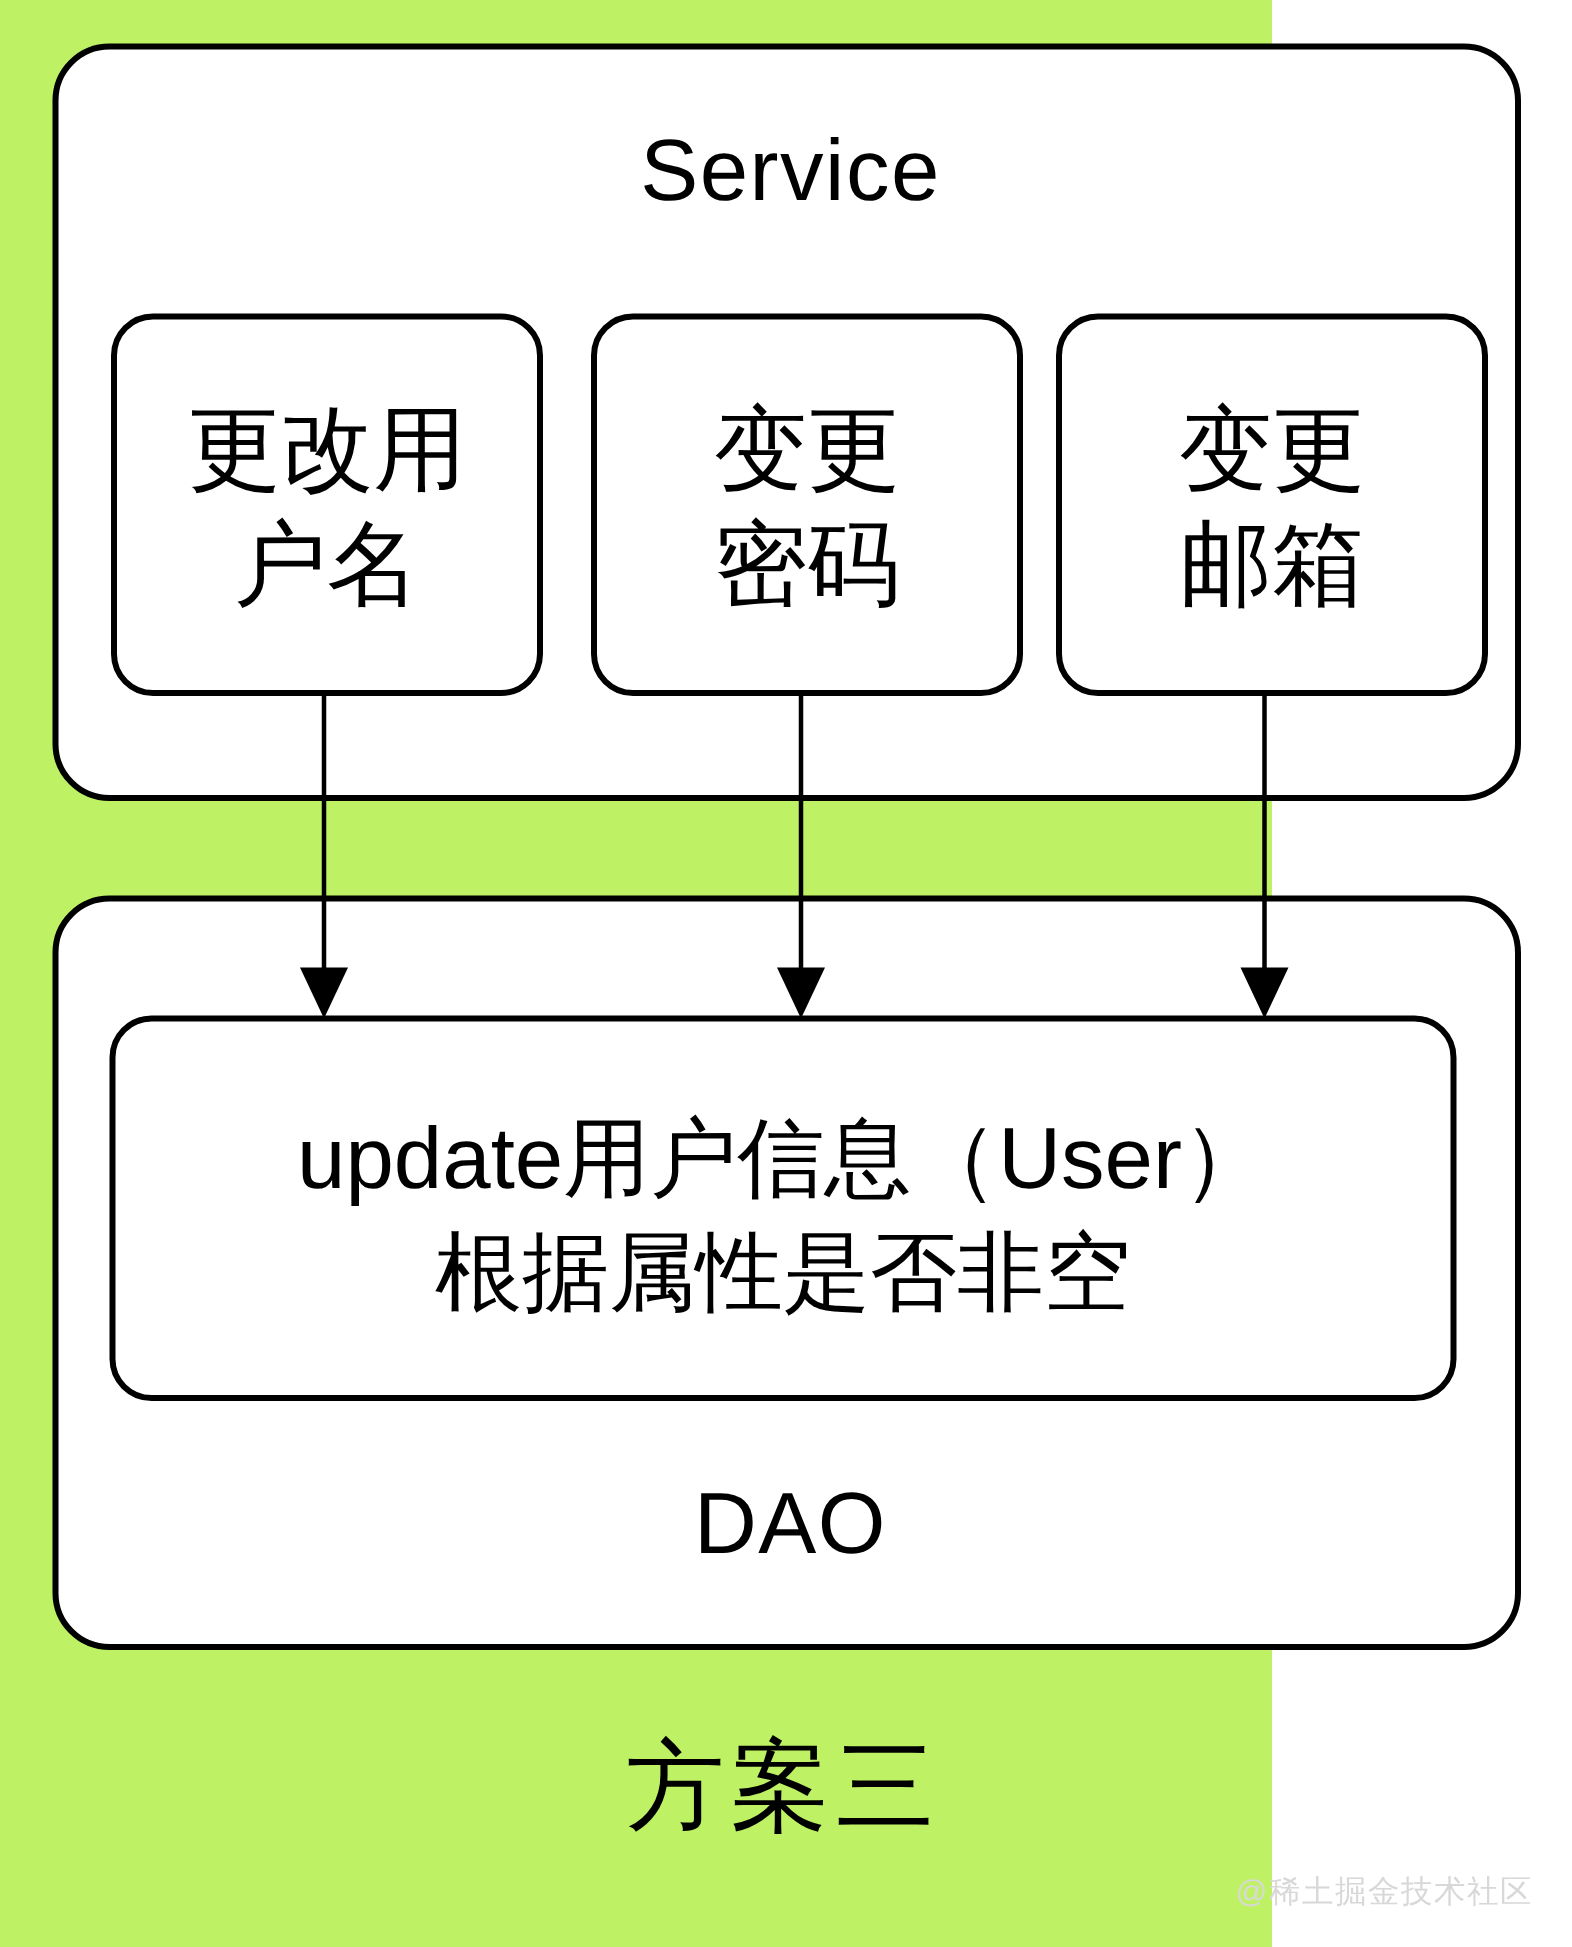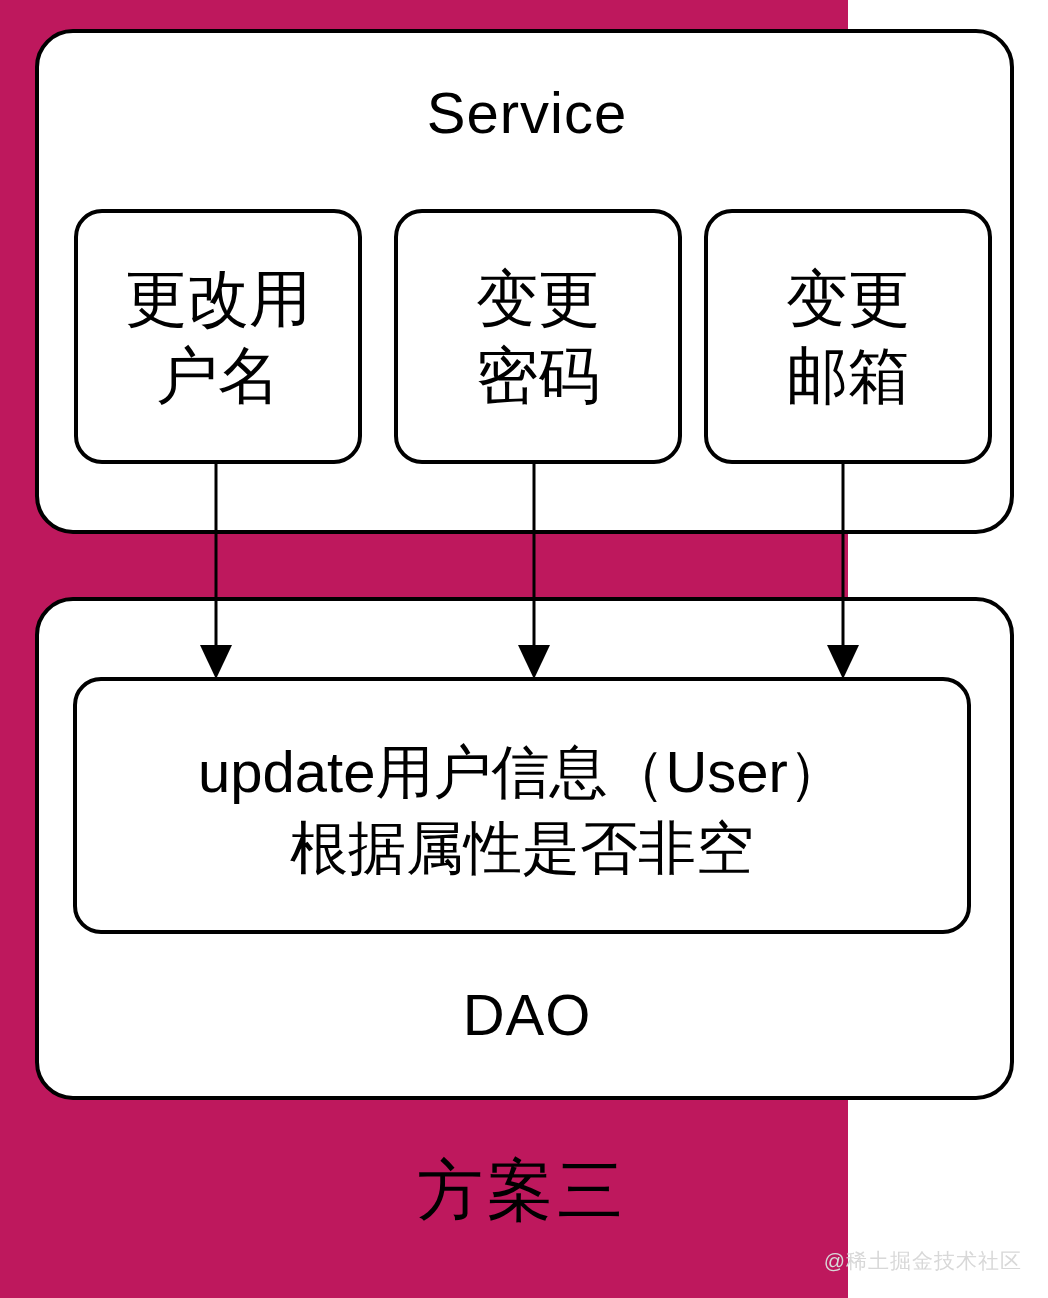--- a/index.html
+++ b/index.html
@@ -10,21 +10,21 @@
   body {
     width: 1048px;
     height: 1298px;
     font-family: "Liberation Sans", "DejaVu Sans", sans-serif;
     overflow: hidden;
   }
   #diagram-root {
     position: relative;
     width: 848px;
     height: 1298px;
-    background: #be185d;
+    background: #bef264;
   }
   svg.diagram-canvas {
     position: absolute;
     top: 0;
     left: 0;
     width: 1048px;
     height: 1298px;
     display: block;
   }
   .box-shape {

